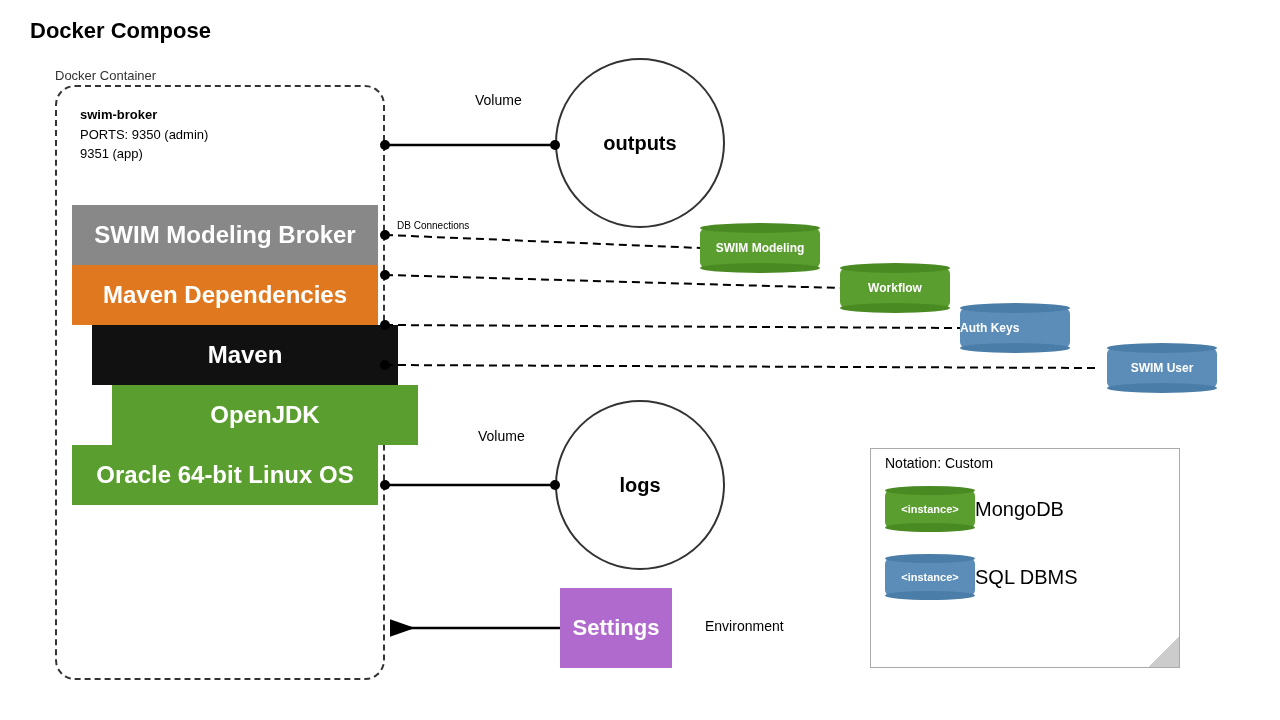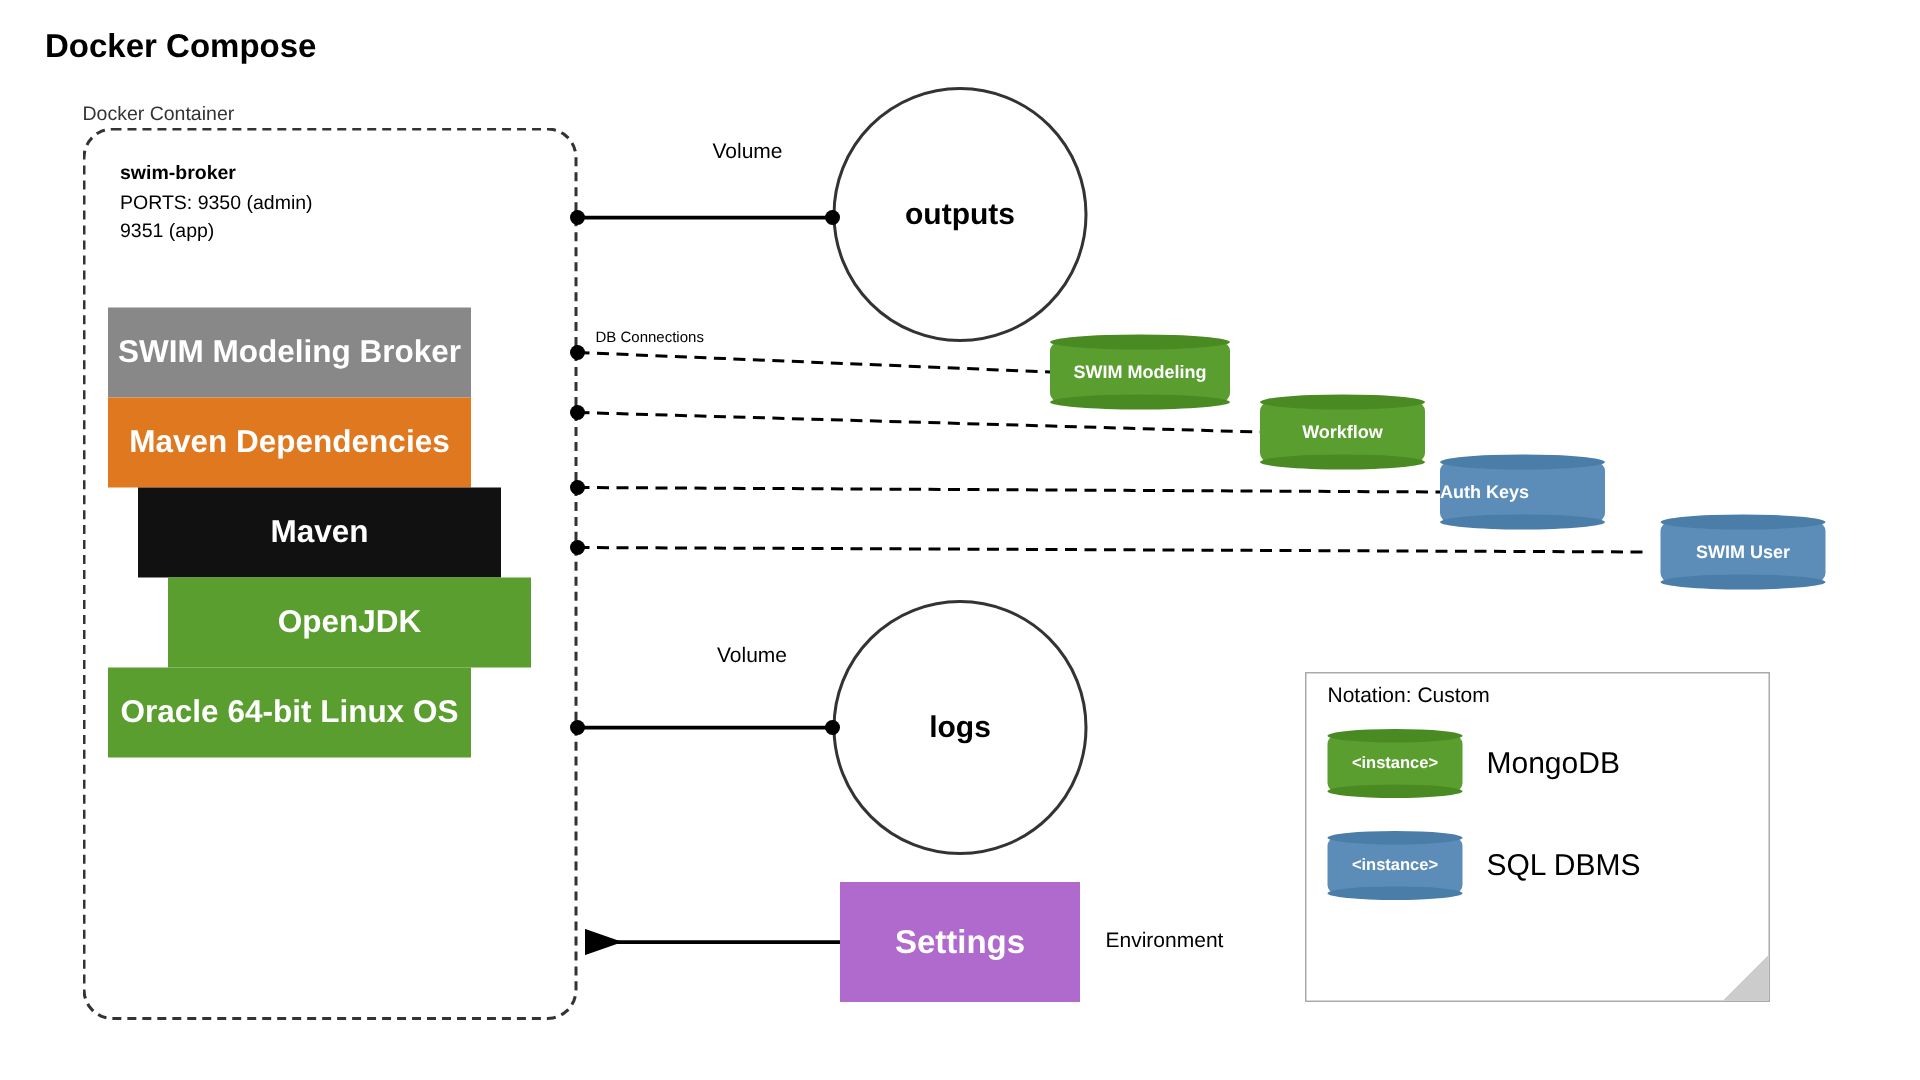--- a/index.html
+++ b/index.html
@@ -48,26 +48,26 @@
       line-height: 1.5;
     }
     .swim-broker-info .broker-name {
       font-weight: bold;
     }
 
     
     .layer {
       position: absolute;
       left: 72px;
-      width: 242px;
-      display: flex;
-      align-items: center;
-      justify-content: center;
-      color: #fff;
-      font-size: 21px;
+      width: 306px;
+      display: flex;
+      align-items: center;
+      justify-content: center;
+      color: #fff;
+      font-size: 24px;
       font-weight: bold;
     }
 
     .layer-swim {
       top: 205px;
       height: 60px;
       background: #888;
     }
     .layer-maven-dep {
       top: 265px;
@@ -246,36 +246,36 @@
       border-radius: 50%;
     }
     .cyl-swim-user::before { top: -5px; }
     .cyl-swim-user::after { bottom: -5px; }
 
     
     .settings-box {
       position: absolute;
       top: 588px;
       left: 560px;
-      width: 160px;
+      width: 112px;
       height: 80px;
       background: #b06acd;
       display: flex;
       align-items: center;
       justify-content: center;
       font-size: 22px;
       font-weight: bold;
       color: #fff;
     }
 
     
     .env-label {
       position: absolute;
       top: 618px;
-      left: 737px;
+      left: 705px;
       font-size: 14px;
     }
 
     
     .db-conn-label {
       position: absolute;
       top: 220px;
       left: 397px;
       font-size: 10px;
     }
@@ -315,21 +315,20 @@
       position: absolute;
       top: 455px;
       left: 885px;
       font-size: 14px;
       font-weight: normal;
     }
 
     .notation-item {
       display: flex;
       align-items: center;
-      gap: 16px;
     }
 
     .notation-cyl-green {
       width: 90px;
       height: 38px;
       background: #5a9e2f;
       border-radius: 6px;
       position: relative;
       display: flex;
       align-items: center;

